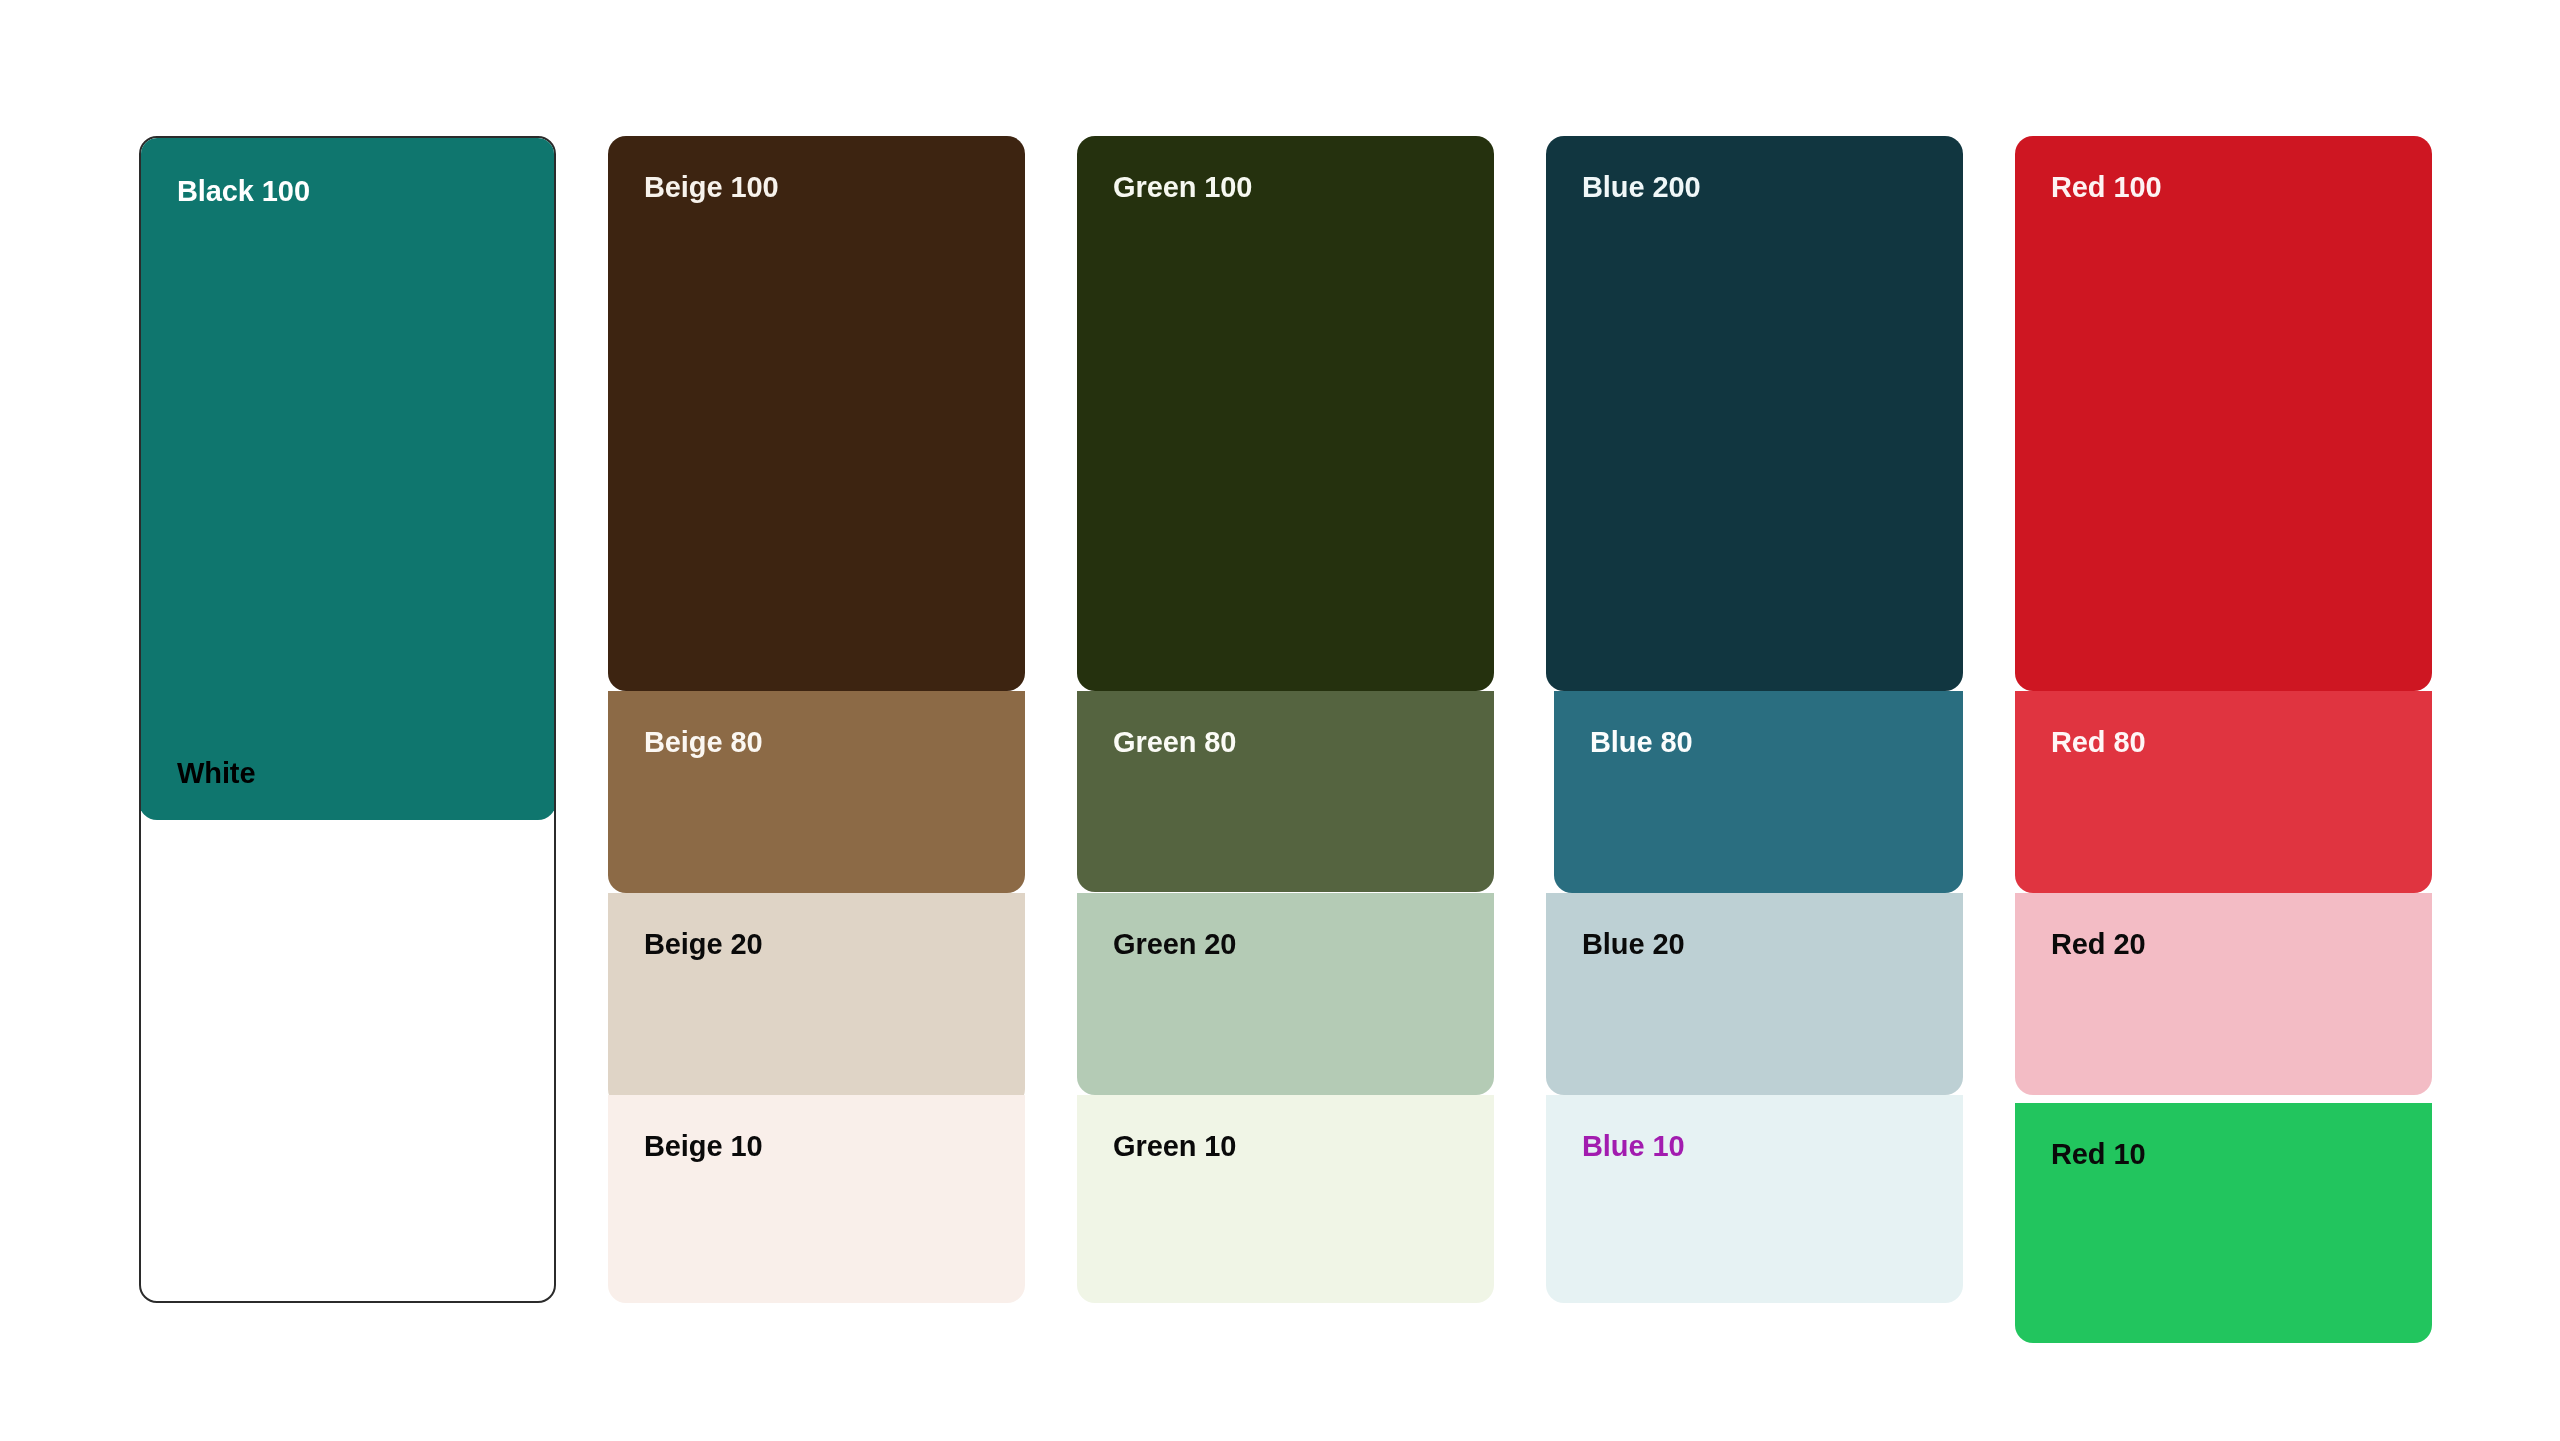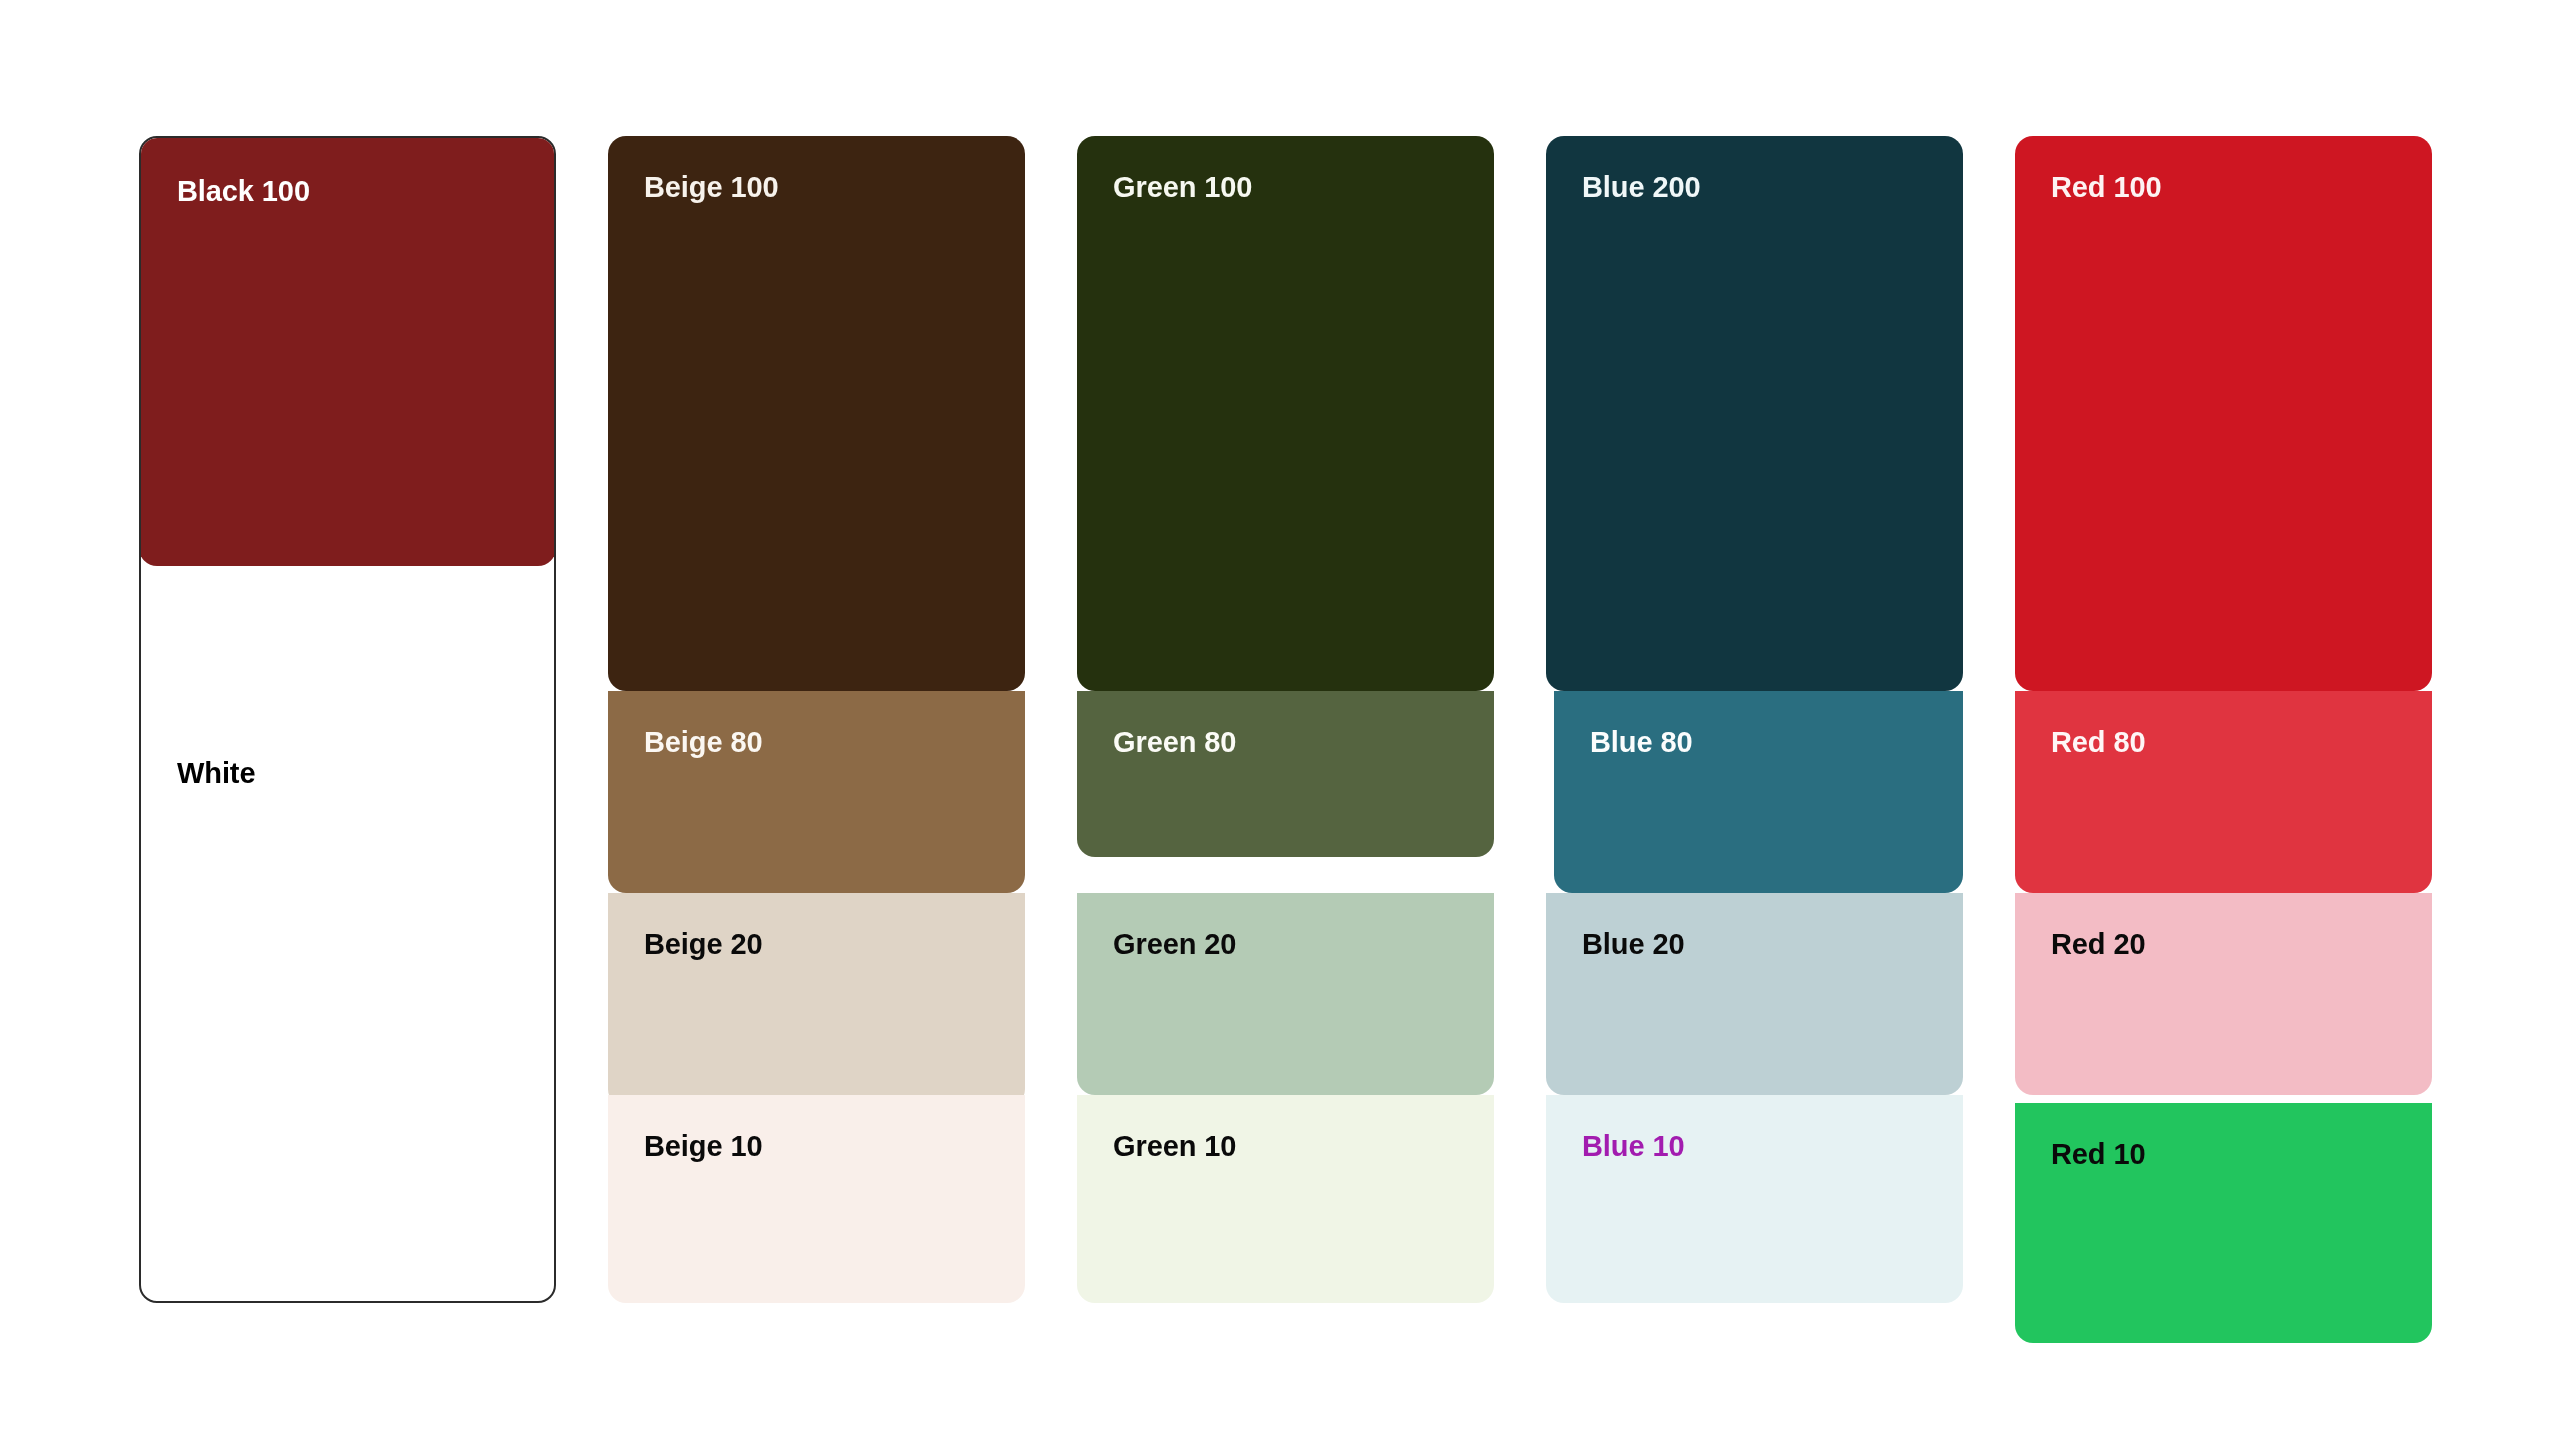--- a/index.html
+++ b/index.html
@@ -81,21 +81,21 @@
   
   .swatch.plain {
     background: transparent;
   }
 </style>
 </head>
 <body>
 
 <div id="palette-board">
     <div class="palette-column outlined" style="border-color: rgb(43, 43, 43);">
-      <div class="swatch first" style="top: 0px; height: 428px; background: #7f1d1d;">
+      <div class="swatch first" style="top: 0px; height: 682px; background: #0f766e;">
         <span class="swatch-label" style="color: rgb(255, 255, 255); top: 36px; left: 38px;">Black 100</span>
       </div>
       <div class="swatch last plain" style="top: 584px; height: 583px;">
         <span class="swatch-label" style="color: rgb(0, 0, 0);">White</span>
       </div>
     </div>
     <div class="palette-column">
       <div class="swatch first" style="top: 0px; height: 555px; background: rgb(61, 36, 17);">
         <span class="swatch-label" style="color: rgb(247, 242, 236);">Beige 100</span>
       </div>
@@ -106,21 +106,21 @@
         <span class="swatch-label" style="color: rgb(10, 10, 10);">Beige 20</span>
       </div>
       <div class="swatch last" style="top: 959px; height: 208px; background: rgb(249, 239, 234);">
         <span class="swatch-label" style="color: rgb(10, 10, 10);">Beige 10</span>
       </div>
     </div>
     <div class="palette-column">
       <div class="swatch first" style="top: 0px; height: 555px; background: rgb(37, 49, 14);">
         <span class="swatch-label" style="color: rgb(246, 248, 240);">Green 100</span>
       </div>
-      <div class="swatch" style="top: 555px; height: 166px; background: rgb(85, 100, 64);">
+      <div class="swatch" style="top: 555px; height: 201px; background: rgb(85, 100, 64);">
         <span class="swatch-label" style="color: rgb(251, 251, 246);">Green 80</span>
       </div>
       <div class="swatch" style="top: 757px; height: 202px; background: rgb(180, 203, 181);">
         <span class="swatch-label" style="color: rgb(10, 10, 10);">Green 20</span>
       </div>
       <div class="swatch last" style="top: 959px; height: 208px; background: rgb(240, 245, 230);">
         <span class="swatch-label" style="color: rgb(10, 10, 10);">Green 10</span>
       </div>
     </div>
     <div class="palette-column">

